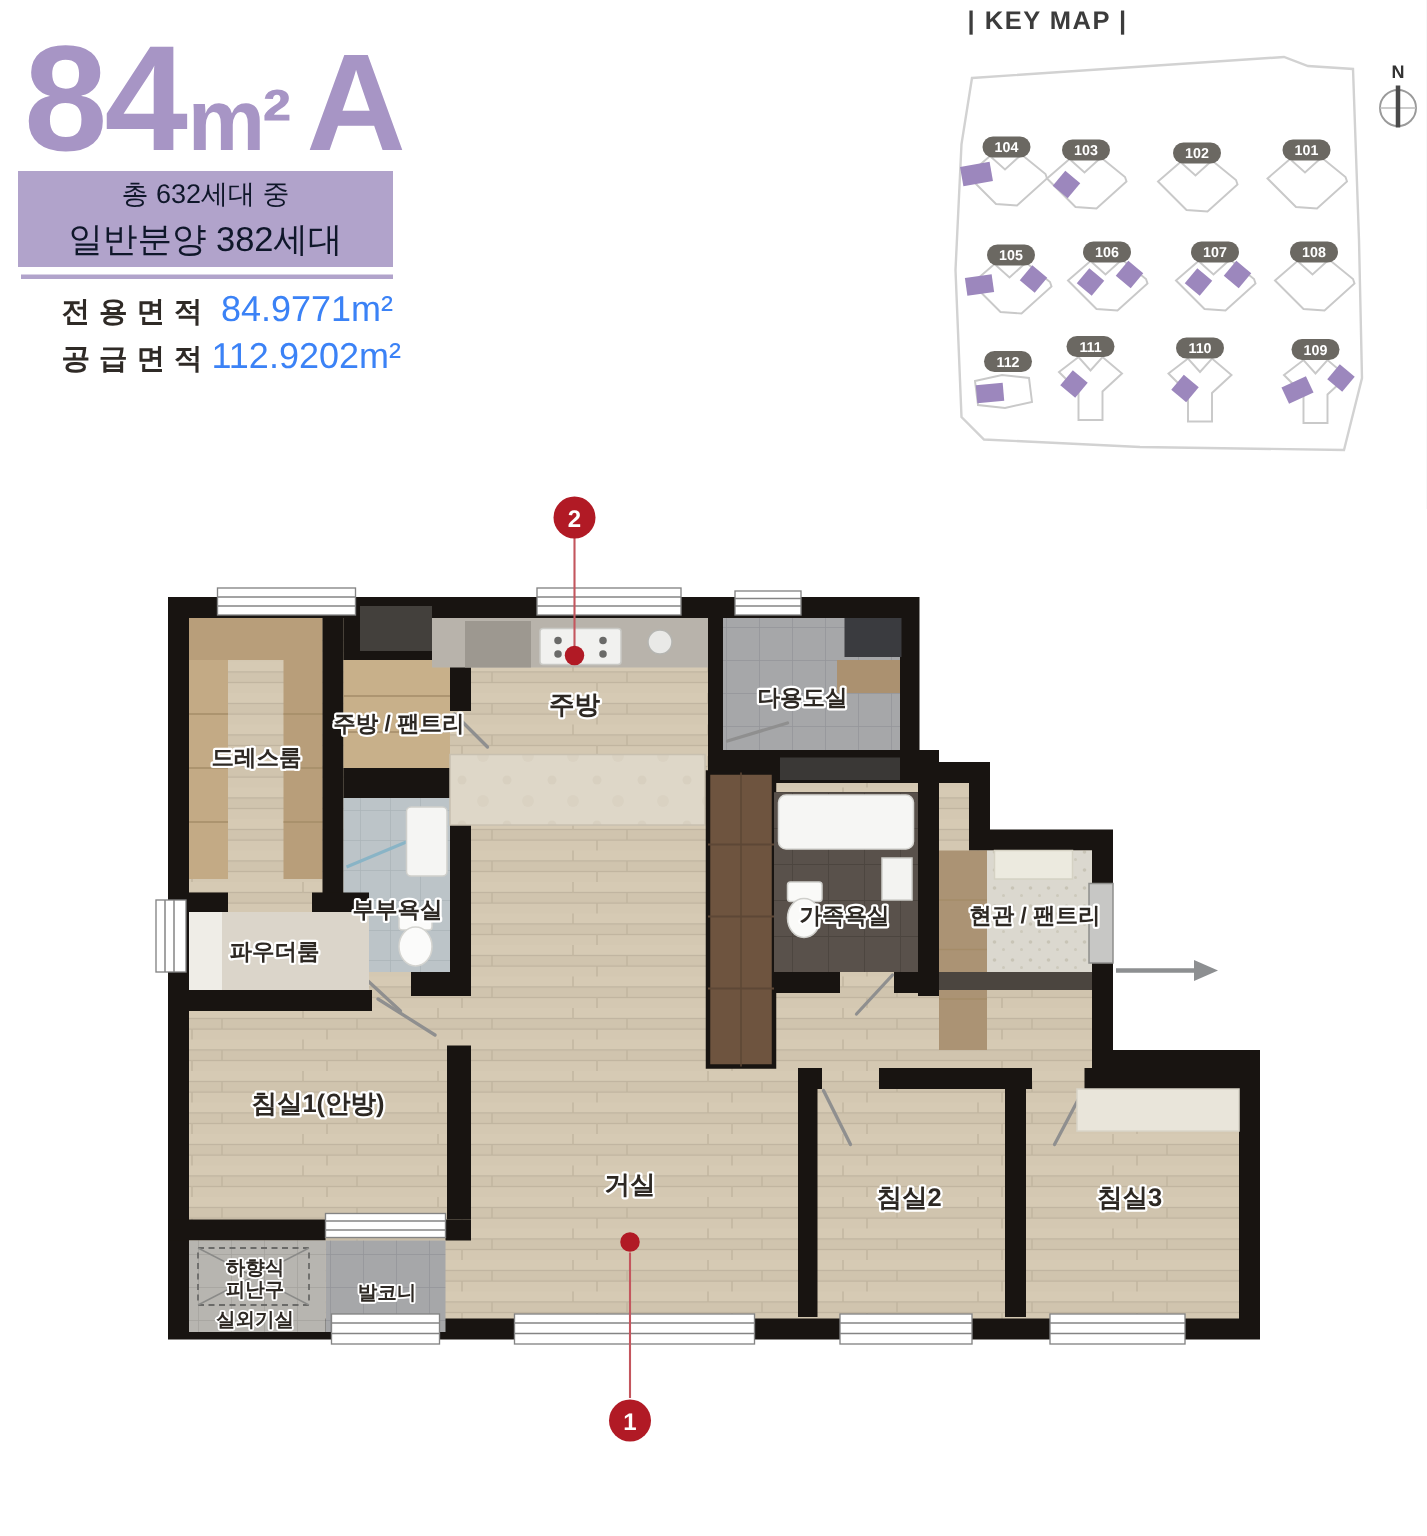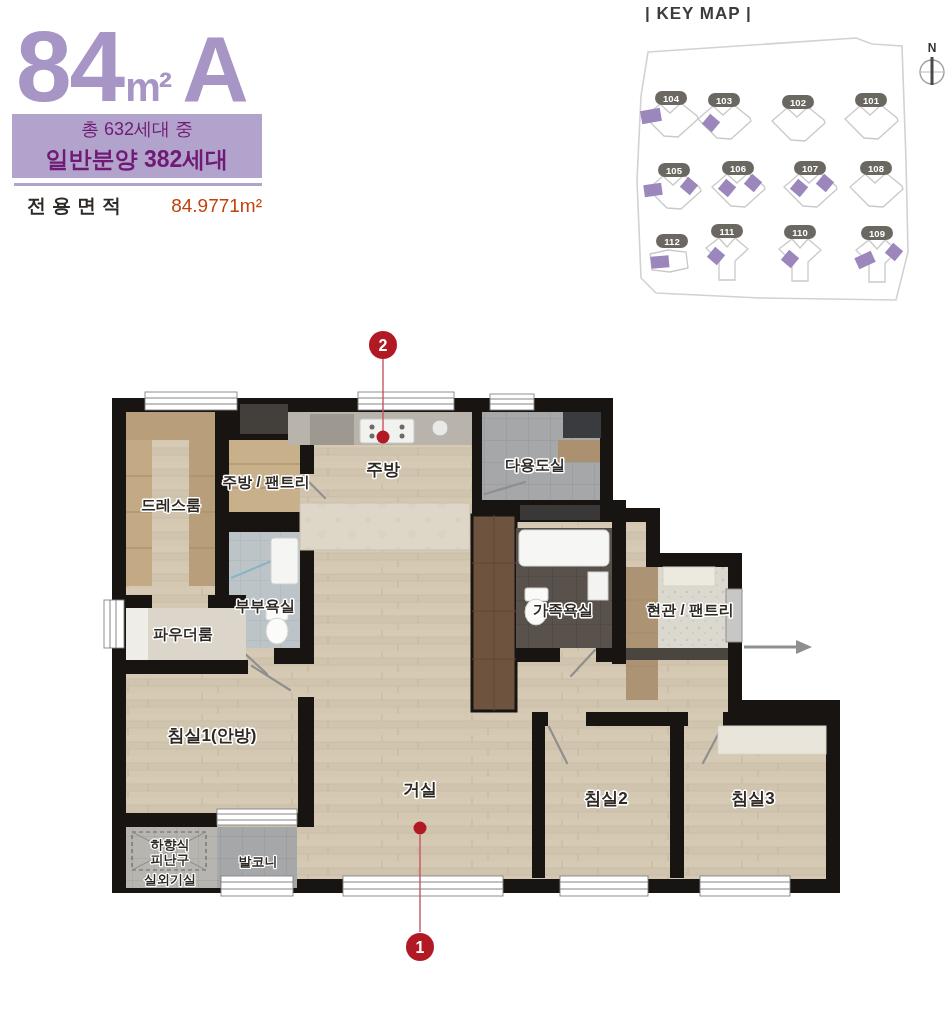--- a/index.html
+++ b/index.html
@@ -8,32 +8,32 @@
   }
   html,body{margin:0;padding:0;background:#f4f4f4;}
   .page{position:relative;width:951px;height:1024px;background:#ffffff;overflow:hidden;
         font-family:"Liberation Sans","DejaVu Sans",sans-serif;}
   svg.master{position:absolute;left:0;top:0;}
 
   
   .title{position:absolute;left:16px;top:16px;display:flex;align-items:baseline;
          color:var(--accent,#a795c5);font-weight:600;line-height:1;letter-spacing:-2px;}
   .t-size{font-size:100px;}
-  .t-unit{font-size:40px;margin-left:2px;}
+  .t-unit{font-size:58px;margin-left:2px;}
   .t-type{font-size:92px;margin-left:12px;}
   .badge{position:absolute;left:12px;top:114px;width:250px;height:64px;
-         background:var(--badge_bg,#b1a3cb);color:#701a75;display:flex;flex-direction:column;
+         background:var(--badge_bg,#b1a3cb);color:#0f172a;display:flex;flex-direction:column;
          justify-content:center;text-align:center;gap:3px;}
   .badge-l1{font-size:18px;font-weight:400;}
-  .badge-l2{font-size:23px;font-weight:700;}
+  .badge-l2{font-size:23px;font-weight:400;}
   .area-table{position:absolute;left:14px;top:183px;width:248px;
               border-top:3px solid var(--badge_bg,#b1a3cb);padding-top:7px;}
   .area-row{display:flex;justify-content:space-between;align-items:baseline;height:31px;}
-  .area-label{font-size:19px;font-weight:600;color:#2f2a26;letter-spacing:6px;margin-left:13px;white-space:nowrap;}
-  .area-value{font-size:19px;font-weight:500;color:#c2410c;white-space:nowrap;}
+  .area-label{font-size:19px;font-weight:600;color:#2f2a26;letter-spacing:6px;margin-left:27px;white-space:nowrap;}
+  .area-value{font-size:24px;font-weight:500;color:#3b82f6;white-space:nowrap;}
 
   
   .wall{fill:var(--wall,#181411);}
   .rlabel{font-size:15px;font-weight:600;fill:#2d2823;text-anchor:middle;
           paint-order:stroke;stroke:#ffffff;stroke-width:3px;stroke-linejoin:round;}
   .rlabel.big{font-size:17px;}
   .rlabel.small{font-size:13px;stroke-width:2.5px;}
   .mk{fill:var(--marker_red,#b11a25);}
   .mk-num{fill:#ffffff;font-size:16px;font-weight:700;text-anchor:middle;}
   .mk-line{stroke:#c4565e;stroke-width:1.4;}
@@ -64,20 +64,24 @@
 
   <div class="badge">
     <span class="badge-l1">총 632세대 중</span>
     <span class="badge-l2">일반분양 382세대</span>
   </div>
 
   <div class="area-table">
     <div class="area-row">
       <span class="area-label">전용면적</span>
       <span class="area-value">84.9771m²</span>
+    </div>
+    <div class="area-row">
+      <span class="area-label">공급면적</span>
+      <span class="area-value">112.9202m²</span>
     </div>
   </div>
 
   <svg class="master" width="951" height="1024" viewBox="0 0 951 1024">
     <defs>
       <pattern id="wood" width="90" height="21" patternUnits="userSpaceOnUse">
         <rect width="90" height="7" fill="#d6cab4"></rect>
         <rect y="7" width="90" height="7" fill="#d0c4ae"></rect>
         <rect y="14" width="90" height="7" fill="#d4c8b2"></rect>
         <line x1="0" y1="7" x2="90" y2="7" stroke="#c6baa4" stroke-width="0.7"></line>

